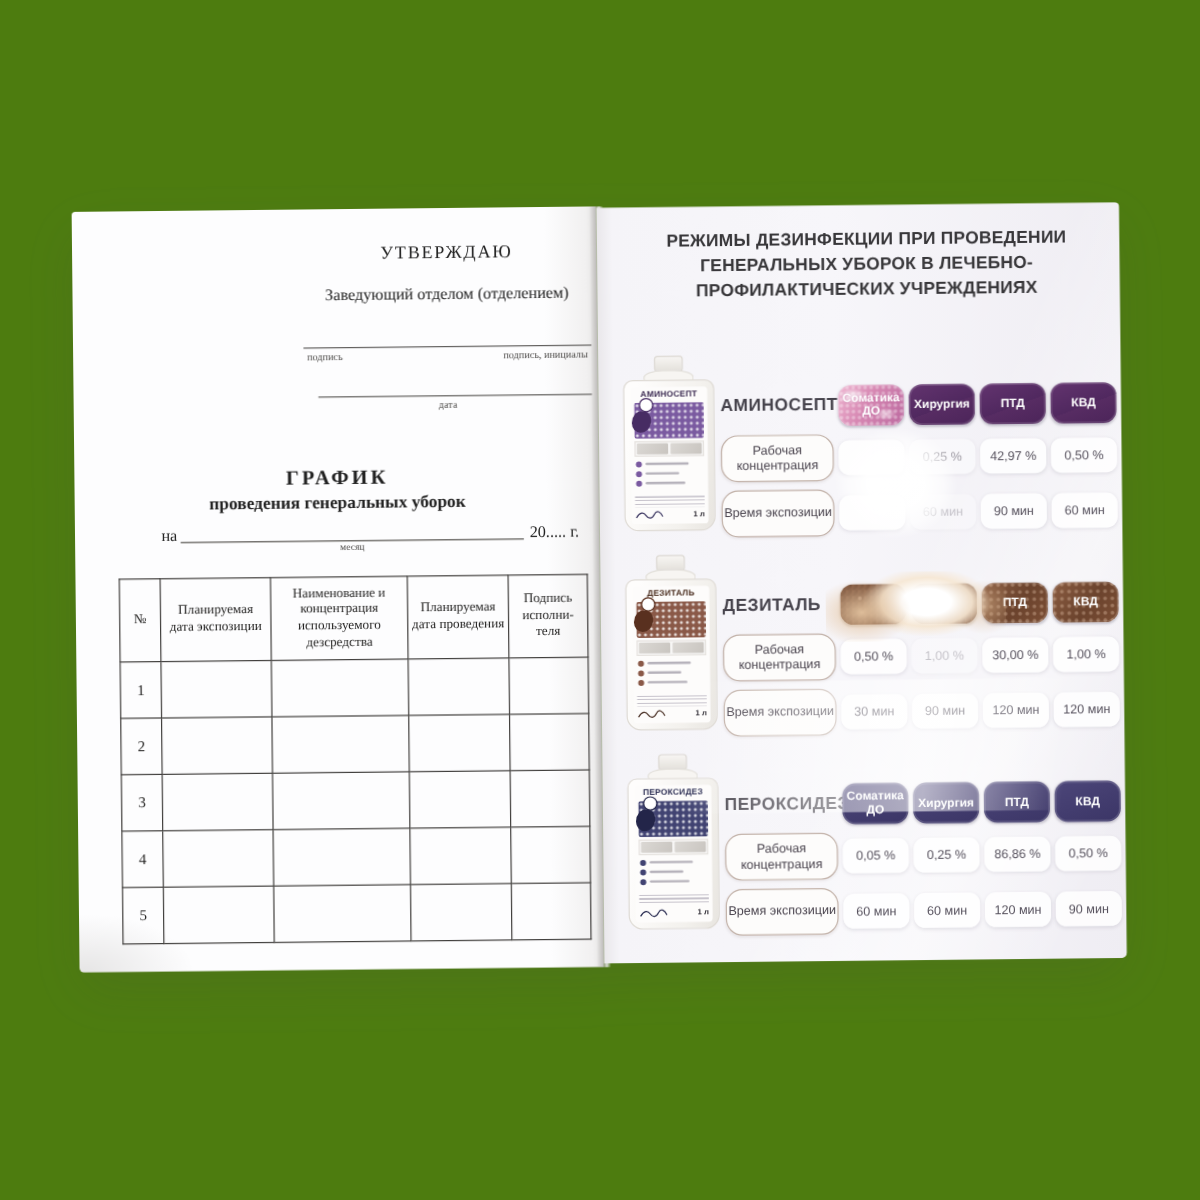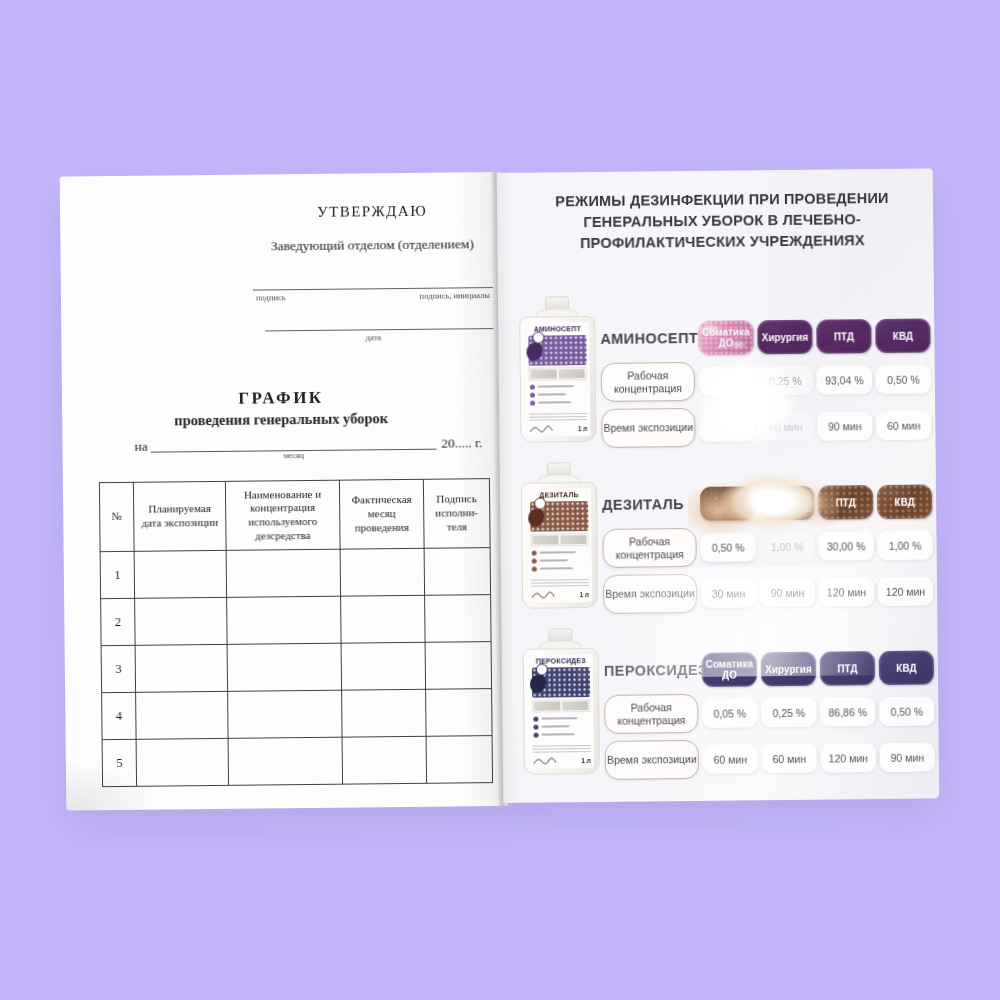--- a/index.html
+++ b/index.html
@@ -1,17 +1,17 @@
 <!DOCTYPE html>
 <html><head>
 <meta charset="utf-8">
 <style>
   html,body{margin:0;padding:0;background:#ffffff;width:1000px;height:1000px;overflow:hidden;
     font-family:"Liberation Sans",sans-serif;}
-  .stage{position:relative;width:1000px;height:1000px;background:#c4b5fd;}
+  .stage{position:relative;width:1000px;height:1000px;background:#4d7c0f;}
   .booklet{position:absolute;left:63px;top:172px;width:873px;height:638px;display:flex;
     transform:rotate(-0.6deg);filter:drop-shadow(0 16px 22px rgba(70,70,80,.13));}
   
   .page-left{position:relative;width:437px;height:634px;border-radius:3px 0 0 4px;
     background:
       radial-gradient(130px 70px at 1% 100%, rgba(110,105,100,.16), transparent 70%),
       linear-gradient(90deg,#fdfdfe 0 90%,#f1f0f0 98%,#e2e1e0 100%);
     font-family:"Liberation Serif",serif;color:#222;}
   .approve{position:absolute;left:192px;top:30px;width:240px;text-align:center;}
   .ap-h{font-size:15px;letter-spacing:1.5px;margin-bottom:17px;}
@@ -155,21 +155,21 @@
             <col style="width:92px">
             <col style="width:114px">
             <col style="width:84px">
             <col style="width:66px">
           </colgroup>
       <tbody>
             <tr>
         <th>№</th>
         <th>Планируемая дата экспозиции</th>
         <th>Наименование и концентрация используемого дезсредства</th>
-        <th>Фактическая месяц проведения</th>
+        <th>Планируемая дата проведения</th>
         <th>Подпись исполни-теля</th>
       </tr>
       <tr>
         <td>1</td>
         <td></td>
               <td></td>
               <td></td>
               <td></td>
       </tr>
       <tr>
@@ -252,21 +252,21 @@
       <div class="sec-table">
         <div class="pname">АМИНОСЕПТ</div>
         <div class="chip glare-pink">Соматика ДО</div>
         <div class="chip">Хирургия</div>
         <div class="chip">ПТД</div>
         <div class="chip">КВД</div>
 
         <div class="rowlab">Рабочая концентрация</div>
         <div class="val"></div>
         <div class="val semi">0,25 %</div>
-        <div class="val">93,04 %</div>
+        <div class="val">42,97 %</div>
         <div class="val">0,50 %</div>
 
         <div class="rowlab">Время экспозиции</div>
         <div class="val"></div>
         <div class="val faint">60 мин</div>
         <div class="val">90 мин</div>
         <div class="val">60 мин</div>
       </div>
       <div class="glare glare-a"></div>
     </div>

